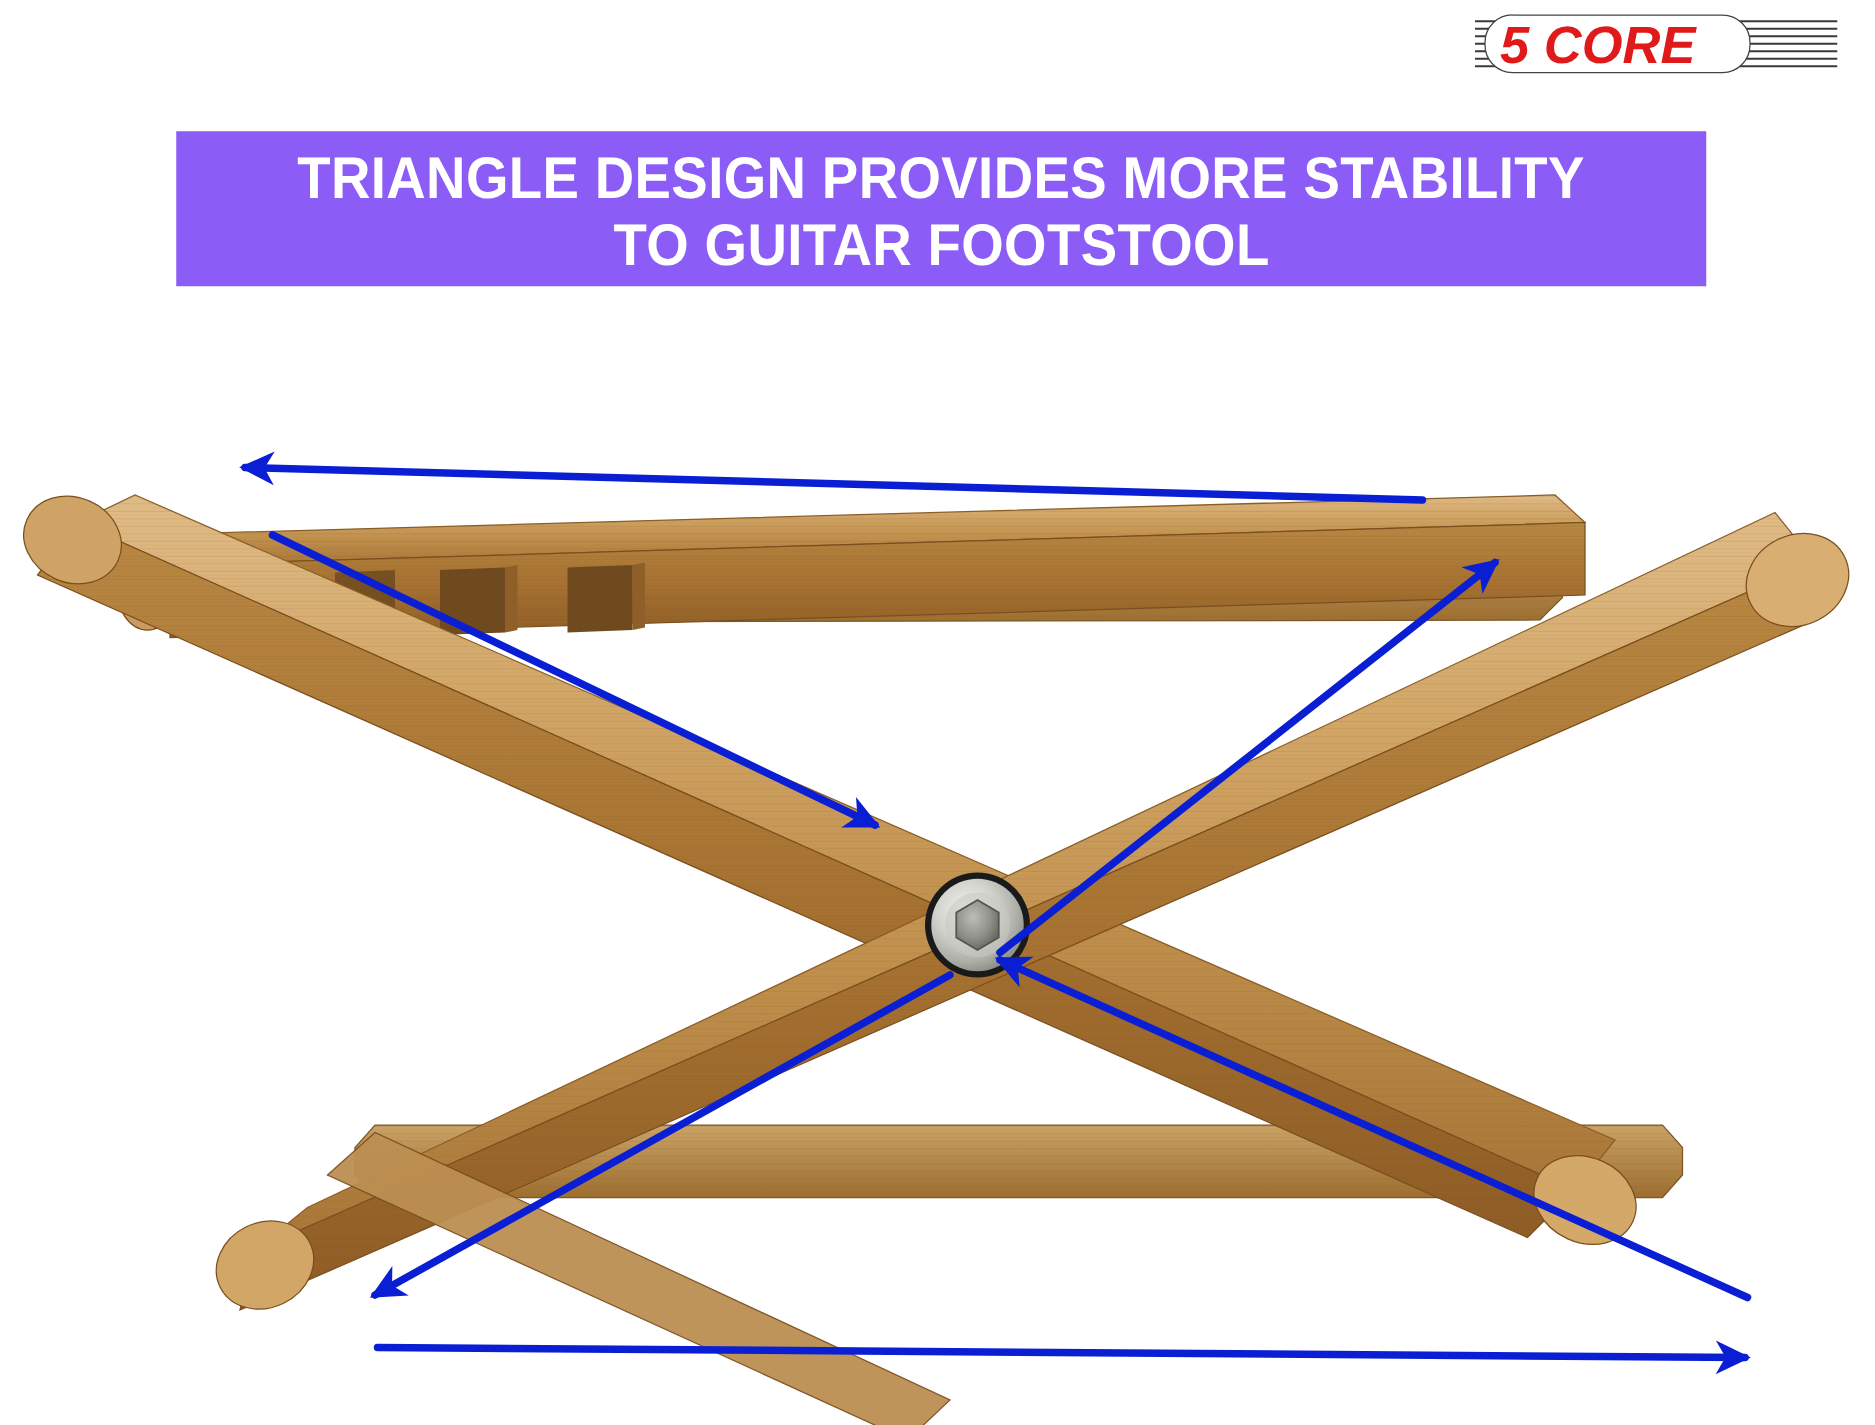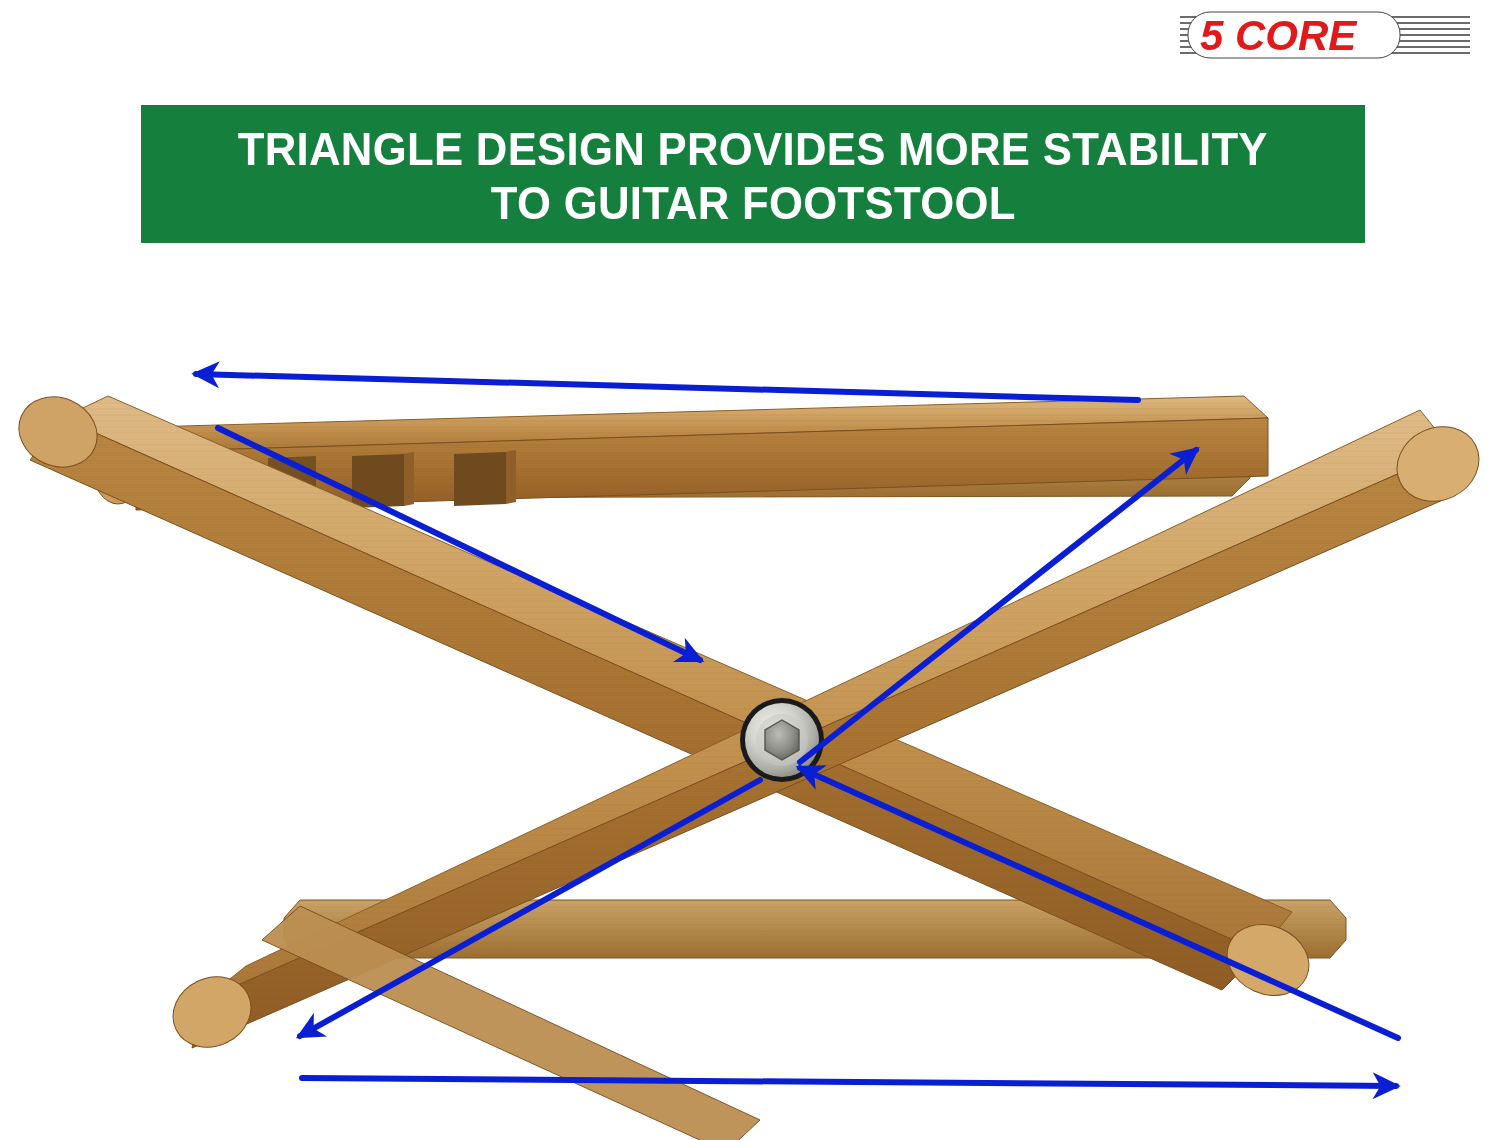--- a/index.html
+++ b/index.html
@@ -28,22 +28,22 @@
     height: 54px;
   }
   #brand-logo svg { display: block; width: 100%; height: 100%; }
 
   
   #headline-banner {
     position: absolute;
     left: 141px;
     top: 105px;
     width: 1224px;
-    height: 138px;
-    background: #15803d;
+    height: 124px;
+    background: #8b5cf6;
     display: flex;
     flex-direction: column;
     align-items: center;
     justify-content: center;
     padding-top: 4px;
   }
   .headline-line {
     color: #ffffff;
     font-family: "Liberation Sans Narrow", "Liberation Sans", sans-serif;
     font-weight: bold;

